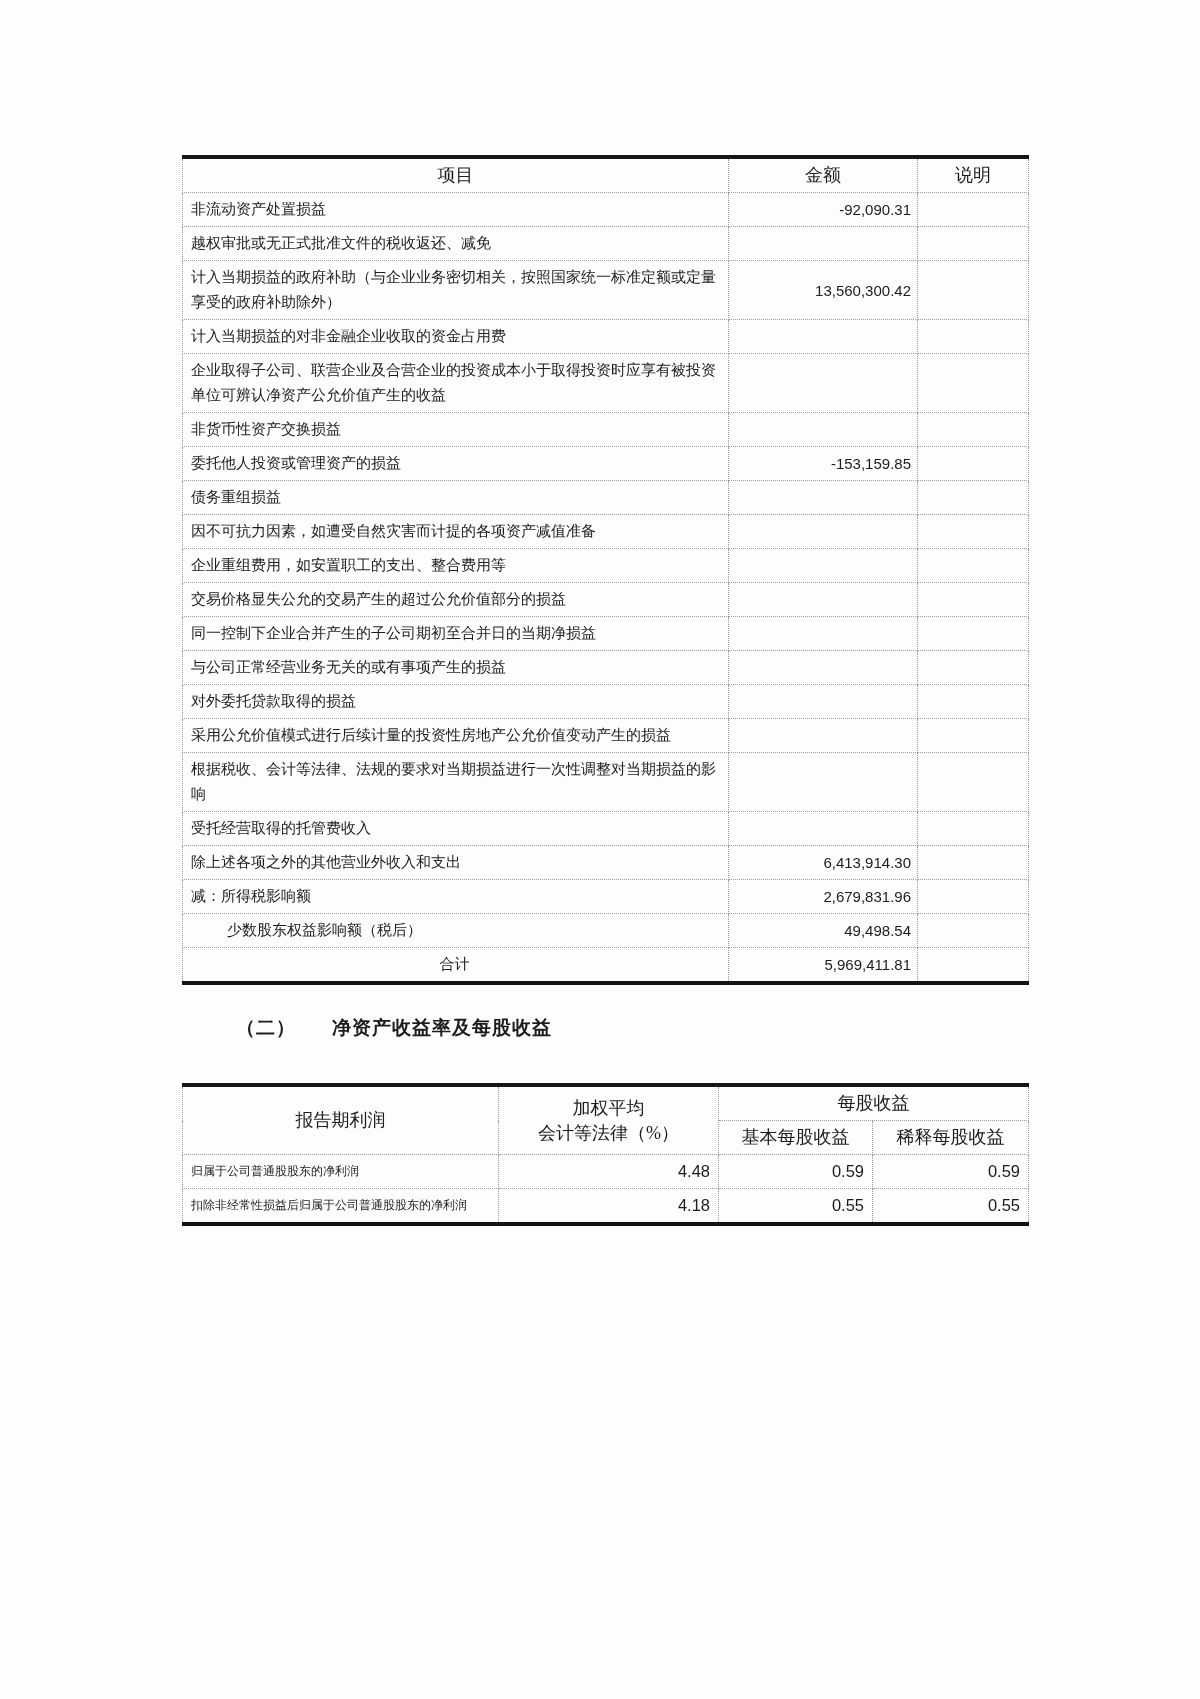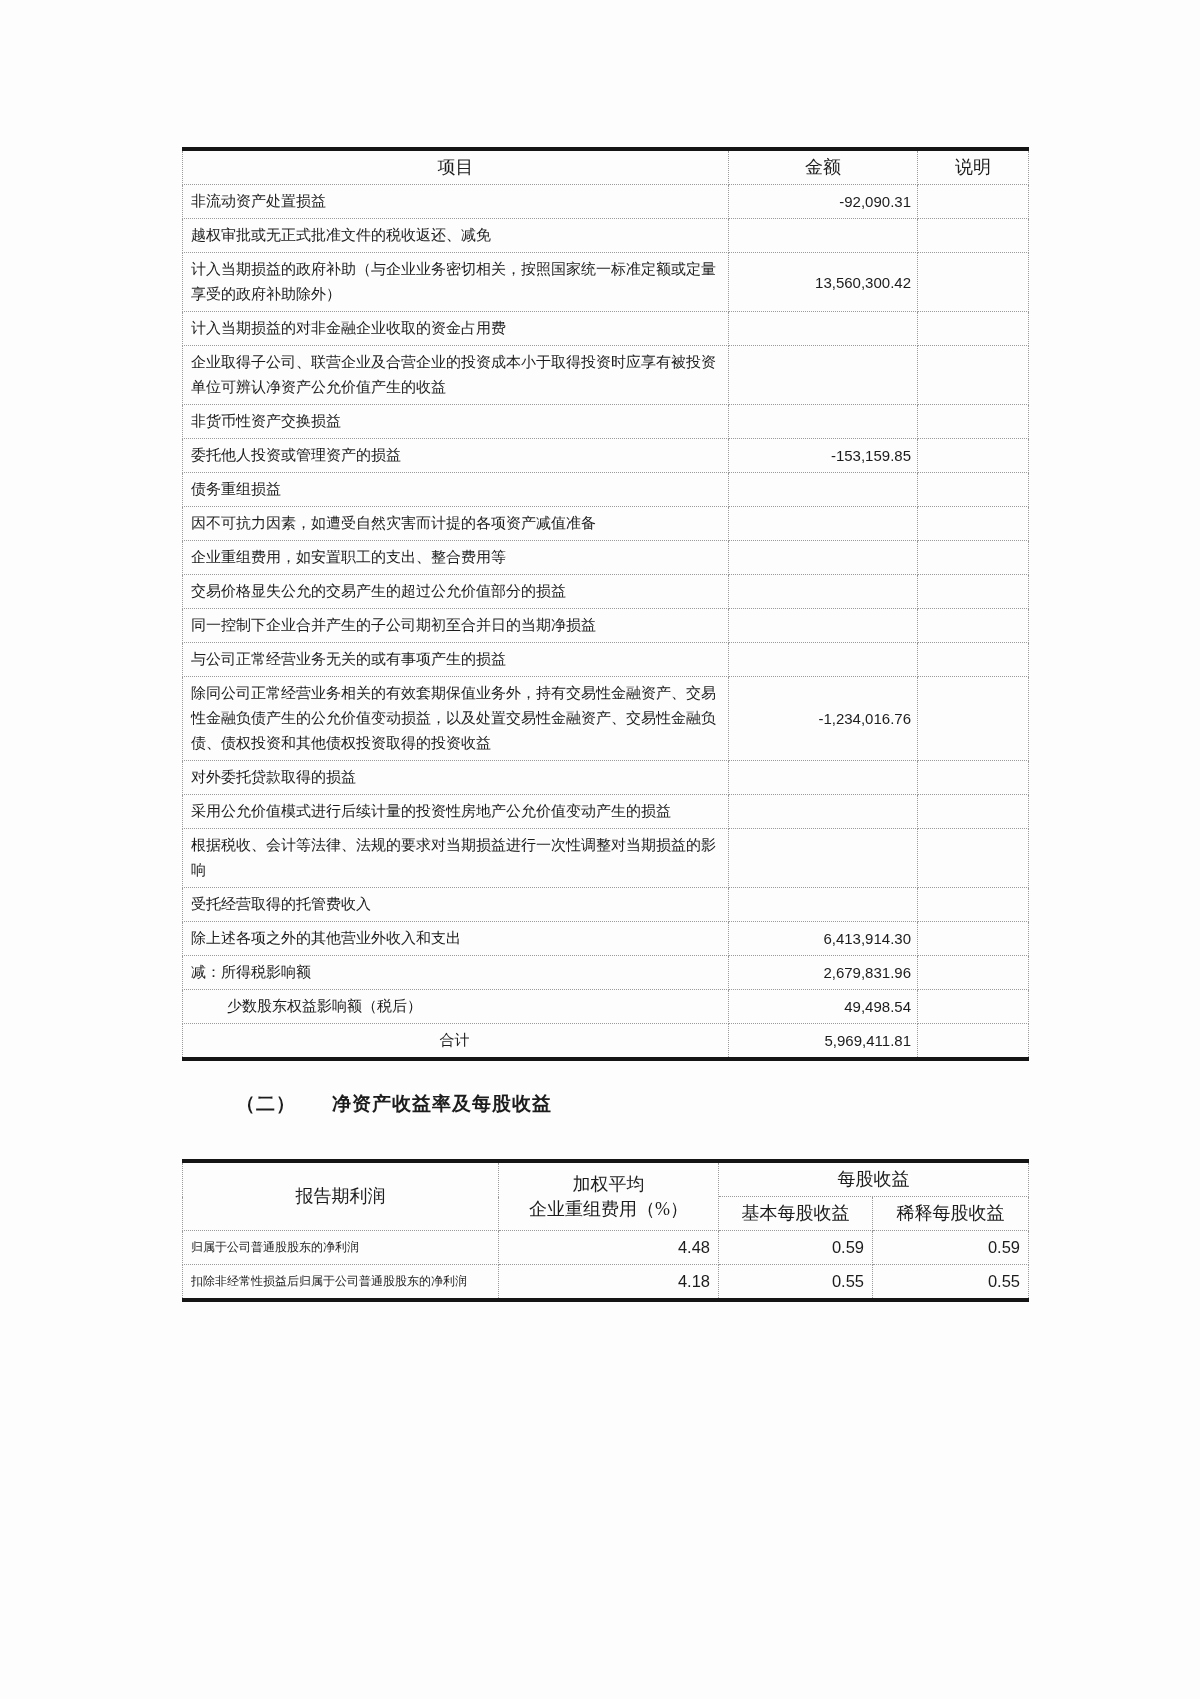--- a/index.html
+++ b/index.html
@@ -12,21 +12,21 @@
     position: relative;
     width: 1200px;
     height: 1699px;
     background: #fdfdfd;
     margin: 0 auto;
     overflow: hidden;
   }
   .content {
     position: absolute;
     left: 182px;
-    top: 147px;
+    top: 155px;
     width: 846px;
   }
 
   table {
     border-collapse: collapse;
     table-layout: fixed;
     width: 846px;
     border-top: 4px solid #151515;
     border-bottom: 4px solid #151515;
   }
@@ -181,25 +181,20 @@
             <td class="item-cell">同一控制下企业合并产生的子公司期初至合并日的当期净损益</td>
             <td class="amount-cell"></td>
             <td class="note-cell"></td>
           </tr>
           <tr>
             <td class="item-cell">与公司正常经营业务无关的或有事项产生的损益</td>
             <td class="amount-cell"></td>
             <td class="note-cell"></td>
           </tr>
           <tr>
-            <td class="item-cell">除同公司正常经营业务相关的有效套期保值业务外，持有交易性金融资产、交易性金融负债产生的公允价值变动损益，以及处置交易性金融资产、交易性金融负债、债权投资和其他债权投资取得的投资收益</td>
-            <td class="amount-cell">-1,234,016.76</td>
-            <td class="note-cell"></td>
-          </tr>
-          <tr>
             <td class="item-cell">对外委托贷款取得的损益</td>
             <td class="amount-cell"></td>
             <td class="note-cell"></td>
           </tr>
           <tr>
             <td class="item-cell">采用公允价值模式进行后续计量的投资性房地产公允价值变动产生的损益</td>
             <td class="amount-cell"></td>
             <td class="note-cell"></td>
           </tr>
           <tr>
@@ -244,21 +239,21 @@
         <col class="c-label">
           <col class="c-roe">
           <col class="c-basic">
           <col class="c-diluted">
       </colgroup>
       <thead>
         <tr>
           <th rowspan="2">报告期利润</th>
           <th rowspan="2">
             <div>加权平均</div>
-            <div>企业重组费用（%）</div>
+            <div>会计等法律（%）</div>
           </th>
           <th colspan="2">每股收益</th>
         </tr>
         <tr>
           <th>基本每股收益</th>
           <th>稀释每股收益</th>
         </tr>
       </thead>
       <tbody>
           <tr>

